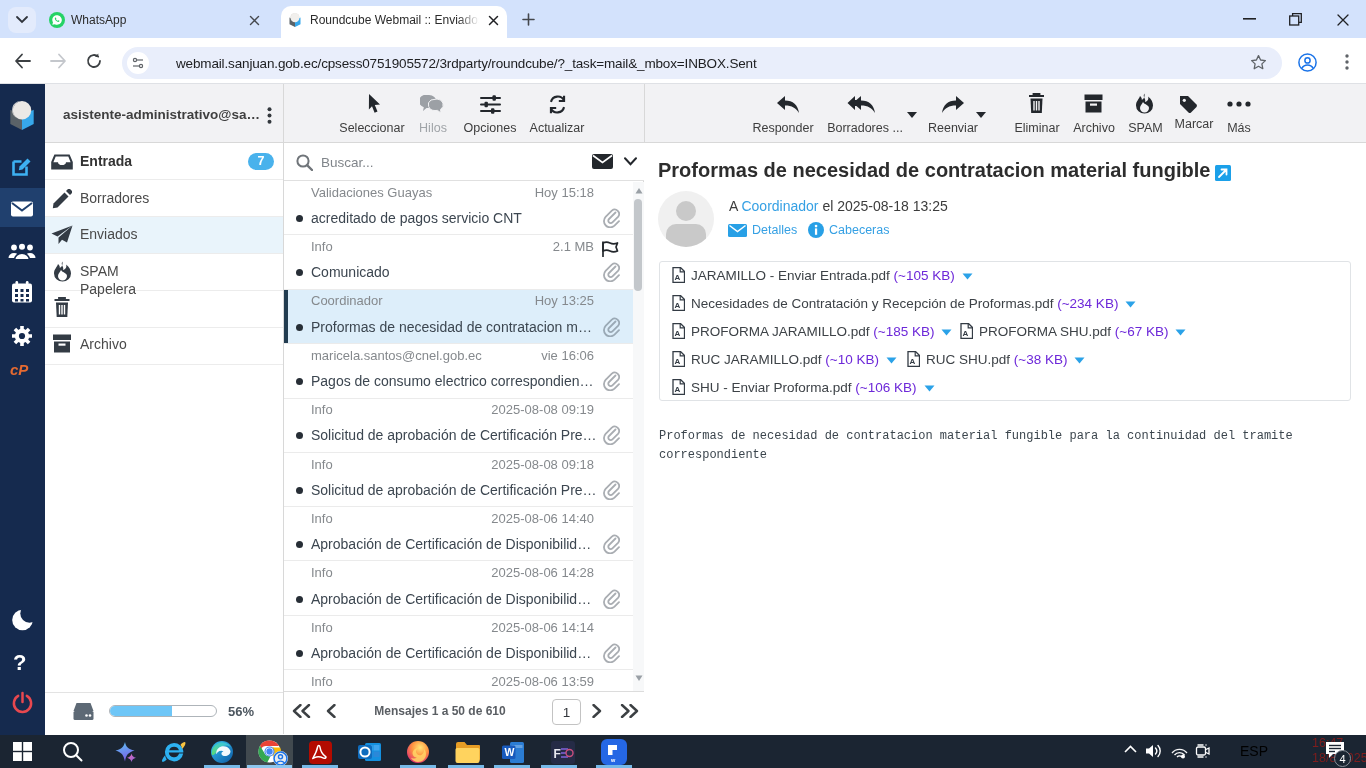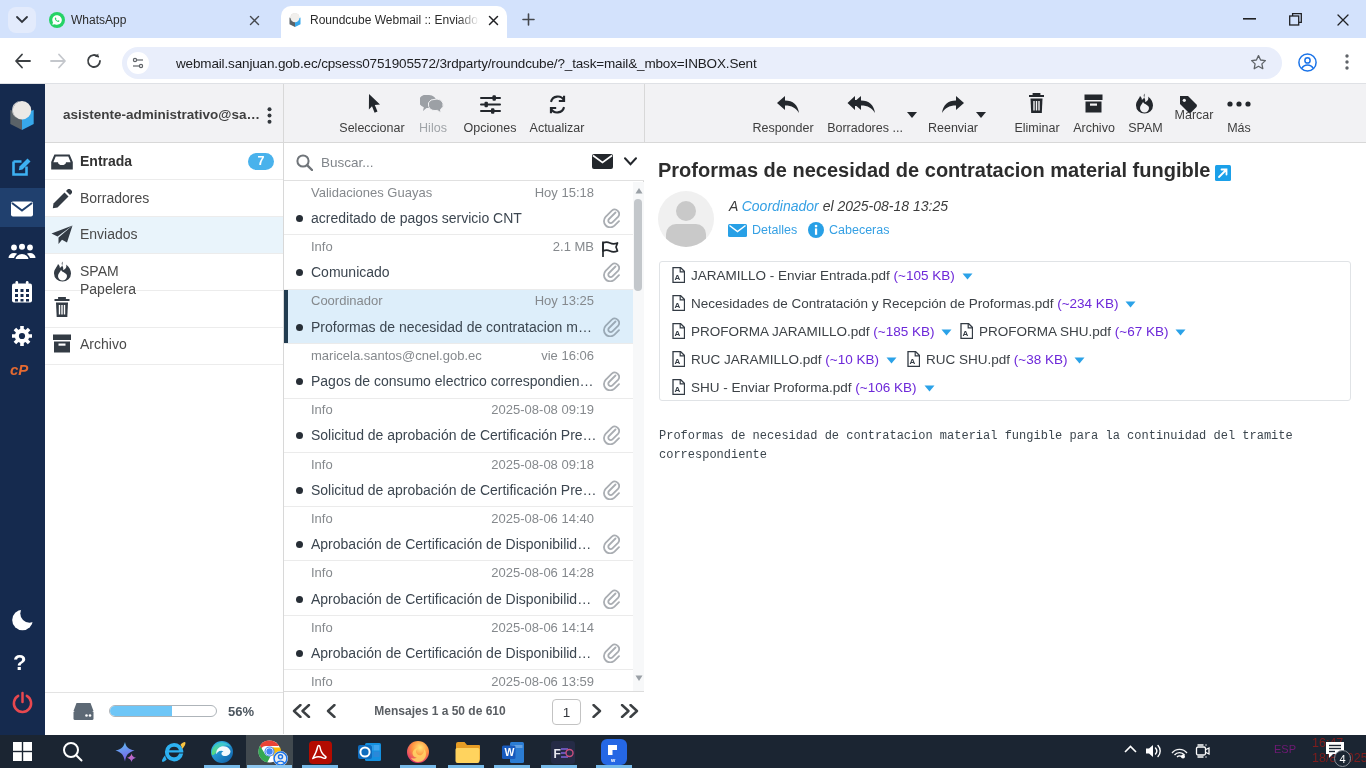--- a/index.html
+++ b/index.html
@@ -268,21 +268,21 @@
   <div class="abs tool-label" style="left:1063px;top:121px;width:62px;">Archivo</div>
   <svg class="abs" style="left:1135px;top:93px" width="19" height="21" viewBox="0 0 19 21">
       <path d="M9.5 0.5 C 7 4 11.5 5.5 10 9 C 14 8 13.5 4.5 13 3.5 C 16.5 6 18 9.5 18 12.5 A 8.5 8 0 0 1 1 12.5 C 1 8 4 6.5 5 3 C 6.5 4.5 7 5.5 6.8 7 C 9.5 5.5 9.8 2.5 9.5 0.5 Z" fill="#23272c"></path>
       <path d="M9.5 19.5 a4.5 4.5 0 0 1 -4.5 -4.5 c0-2.5 2.5-4.5 3-6 c1 1.5 2 2 3 2.5 c1.5 0.8 3 1.8 3 3.5 a4.5 4.5 0 0 1 -4.5 4.5z" fill="#f2f2f4"></path>
     </svg>
   <div class="abs tool-label" style="left:1118px;top:121px;width:55px;">SPAM</div>
   <svg class="abs" style="left:1178px;top:94px" width="20" height="20" viewBox="0 0 20 20">
       <path d="M2 2 L10 2 L18.5 10.5 A2 2 0 0 1 18.5 13 L13 18.5 A2 2 0 0 1 10.5 18.5 L2 10 Z" fill="#23272c"></path>
       <circle cx="6.3" cy="6.3" r="1.6" fill="#f2f2f4"></circle>
     </svg>
-  <div class="abs tool-label" style="left:1163px;top:108px;width:62px;">Marcar</div>
+  <div class="abs tool-label" style="left:1163px;top:117px;width:62px;">Marcar</div>
   <svg class="abs" style="left:1227px;top:101px" width="24" height="6" viewBox="0 0 24 6">
       <circle cx="3" cy="3" r="2.6" fill="#23272c"></circle>
       <circle cx="12" cy="3" r="2.6" fill="#23272c"></circle>
       <circle cx="21" cy="3" r="2.6" fill="#23272c"></circle>
     </svg>
   <div class="abs tool-label" style="left:1215px;top:121px;width:48px;">Más</div>
 
   <div class="abs" id="folders"></div>
   <div class="abs" style="left:45px;top:216px;width:238px;height:37px;background:#e9f4fb;"></div>
   <div class="abs frow" style="left:45px;top:143px;"></div>
@@ -489,21 +489,21 @@
   <div class="abs" style="left:658px;top:159px;font-size:20px;font-weight:bold;color:#2d2d2d;">Proformas de necesidad de contratacion material fungible</div>
   <svg class="abs" style="left:1215px;top:165px" width="16" height="16" viewBox="0 0 16 16">
       <rect width="16" height="16" rx="1.5" fill="#1ba0e9"></rect>
       <path d="M4 12 L11 5 M6.5 4.5 H11.5 V9.5" stroke="#fff" stroke-width="1.8" fill="none" stroke-linecap="round"></path>
     </svg>
 
   <div class="abs" style="left:658px;top:191px;width:56px;height:56px;border-radius:50%;background:#f0f0f0;overflow:hidden;">
     <div style="position:absolute;left:18px;top:10px;width:20px;height:20px;border-radius:50%;background:#c9c9c9;"></div>
     <div style="position:absolute;left:8px;top:33px;width:40px;height:26px;border-radius:10px 10px 0 0;background:#c9c9c9;"></div>
   </div>
-  <div class="abs" style="left:729px;top:198px;font-size:14px;color:#3c3c3c;font-style:italic;">A <span class="blue">Coordinador</span> el 2025-08-18 13:25</div>
+  <div class="abs" style="left:729px;top:198px;font-size:14px;color:#3c3c3c;">A <span class="blue">Coordinador</span> el 2025-08-18 13:25</div>
   <svg class="abs" style="left:728px;top:224px" width="19" height="13" viewBox="0 0 19 13">
       <rect width="19" height="13" rx="1.5" fill="#28a0e6"></rect>
       <path d="M1.5 1.5 L9.5 7.5 L17.5 1.5" fill="none" stroke="#fff" stroke-width="1.5"></path>
     </svg>
   <div class="abs blue" style="left:752px;top:223px;font-size:12.5px;">Detalles</div>
   <svg class="abs" style="left:808px;top:222px" width="16" height="16" viewBox="0 0 15 15">
       <circle cx="7.5" cy="7.5" r="7.5" fill="#28a0e6"></circle>
       <rect x="6.5" y="6" width="2.1" height="6" fill="#fff"></rect>
       <circle cx="7.55" cy="3.8" r="1.25" fill="#fff"></circle>
     </svg>
@@ -715,21 +715,21 @@
       <circle cx="12" cy="13.5" r="2" fill="#fff"></circle>
     </svg>
   <svg class="abs" style="left:1194px;top:744px" width="16" height="14" viewBox="0 0 16 14">
       <g stroke="#fff" stroke-width="1.3" fill="none">
         <path d="M3.5 1 h9" stroke-dasharray="6 2"></path>
         <rect x="2.5" y="3" width="9" height="8" rx="1.5"></rect>
         <path d="M12 5.5 L15 4 V10 L12 8.5"></path>
         <path d="M3.5 13 h9" stroke-dasharray="6 2"></path>
       </g>
     </svg>
-  <div class="abs" style="left:1274px;top:743px;font-size:11px;color:#701a75;">ESP</div>
+  <div class="abs" style="left:1240px;top:743px;font-size:14px;color:#000000;">ESP</div>
   <div class="abs" style="left:1312px;top:736px;width:76px;text-align:left;font-size:12.5px;color:#7f1d1d;line-height:15px;">16:47<br>18/8/2025</div>
   <svg class="abs" style="left:1325px;top:741px" width="20" height="18" viewBox="0 0 20 18">
       <path d="M1 1 H19 V13 H8 L4 17 V13 H1 Z" fill="#fff"></path>
       <g stroke="#1b2532" stroke-width="1.4">
         <path d="M4 4.5 H16"></path>
         <path d="M4 7.5 H16"></path>
         <path d="M4 10.5 H10"></path>
       </g>
     </svg>
   <div class="abs" style="left:1334px;top:750px;width:17px;height:17px;border-radius:50%;background:#1b2532;border:1px solid #8a9099;color:#fff;font-size:11px;text-align:center;line-height:16px;">4</div>

